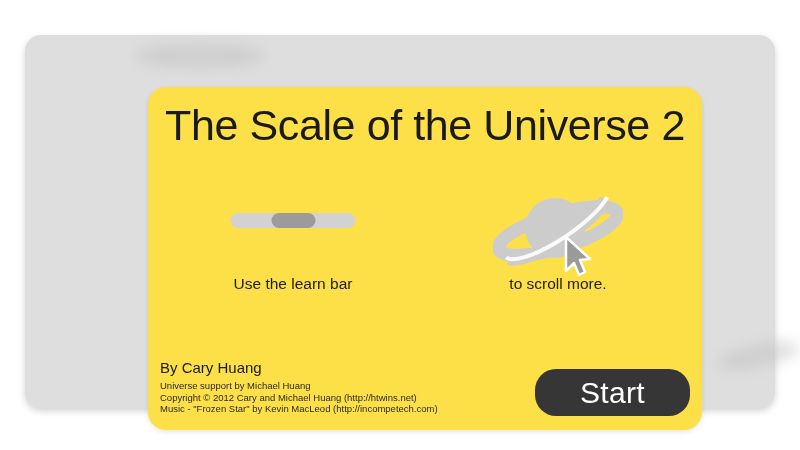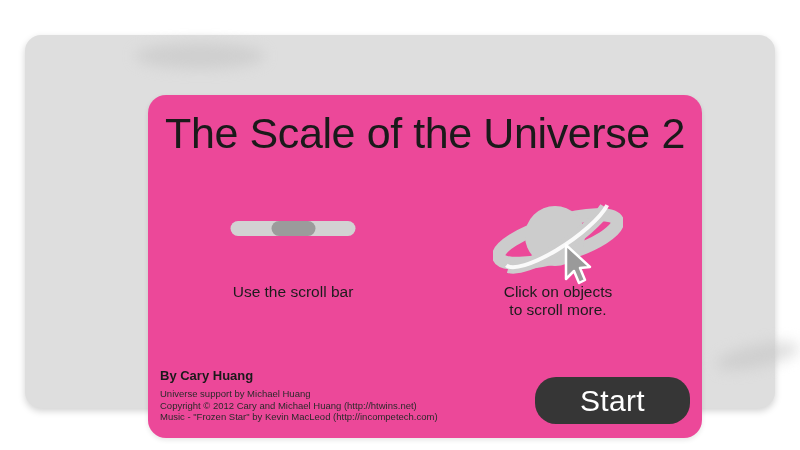--- a/index.html
+++ b/index.html
@@ -45,24 +45,24 @@
     top: 310px;
     width: 85px;
     height: 22px;
     transform: rotate(-12deg);
   }
 
   
   #inner-card {
     position: absolute;
     left: 123px;
-    top: 60px;
+    top: 52px;
     width: 554px;
     height: 343px;
-    background: #ec4899;
+    background: #fde047;
     border-radius: 18px;
     box-shadow: 0 2px 5px rgba(0,0,0,0.10);
     overflow: hidden;
   }
 
   
   #title {
     position: absolute;
     left: 0;
     top: 14px;
@@ -132,25 +132,24 @@
   }
 
   
   #credits {
     position: absolute;
     left: 12px;
     top: 270px;
     width: 340px;
   }
   #credits-author {
-    font-size: 13px;
+    font-size: 15px;
     color: #1a1a1a;
     line-height: 22px;
     margin-bottom: 1px;
-    font-weight: bold;
   }
   .credit-line {
     display: block;
     font-size: 9.5px;
     line-height: 11.5px;
     color: #2a2a2a;
   }
 
   
   #start-button {
@@ -186,21 +185,21 @@
     <div id="title">The Scale of the Universe 2</div>
 
     <div class="feature" id="feature-scrollbar">
       <div class="feature-art">
         <div id="scrollbar-art">
           <div id="scrollbar-track"></div>
           <div id="scrollbar-thumb"></div>
         </div>
       </div>
       <div class="feature-caption">
-        <span class="cap-line">Use the scroll bar</span>
+        <span class="cap-line">Use the learn bar</span>
       </div>
     </div>
 
     <div class="feature" id="feature-click">
       <div class="feature-art">
         <svg id="planet-art" viewBox="0 0 130 92">
 
           <g>
             <ellipse cx="65" cy="46" rx="62" ry="17" transform="rotate(-17 65 46)" fill="none" stroke="#cccccc" stroke-width="13"></ellipse>
           </g>
@@ -210,21 +209,20 @@
           <path d="M 10 58 A 62 17 -17 0 0 120 30" fill="none" stroke="#cccccc" stroke-width="13" transform="rotate(-17 65 46)"></path>
 
           <path d="M 8 56 A 62 17 -17 0 0 122 28" fill="none" stroke="#ffffff" stroke-width="4" transform="rotate(-17 65 46)" opacity="0.9"></path>
 
           <g>
             <path d="M 73 52 L 73 86 L 81 78 L 86 90 L 92 87 L 87 75 L 97 74 Z" fill="#9a9a9a" stroke="#ffffff" stroke-width="2.5" stroke-linejoin="round"></path>
           </g>
         </svg>
       </div>
       <div class="feature-caption">
-        <span class="cap-line">Click on objects</span>
         <span class="cap-line">to scroll more.</span>
       </div>
     </div>
 
     <div id="credits">
       <div id="credits-author">By Cary Huang</div>
       <span class="credit-line">Universe support by Michael Huang</span>
       <span class="credit-line">Copyright © 2012 Cary and Michael Huang (http://htwins.net)</span>
       <span class="credit-line">Music - "Frozen Star" by Kevin MacLeod (http://incompetech.com)</span>
     </div>

